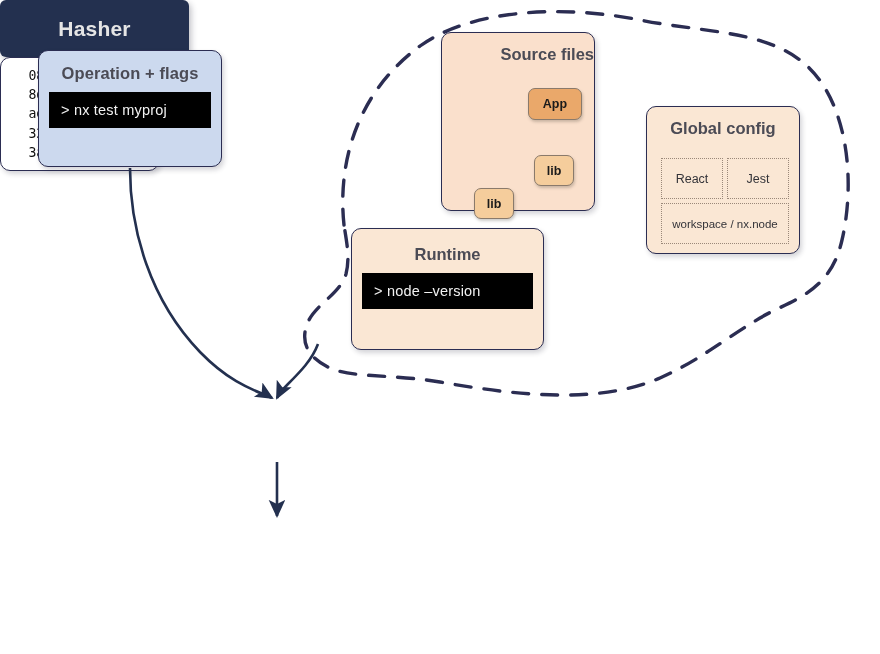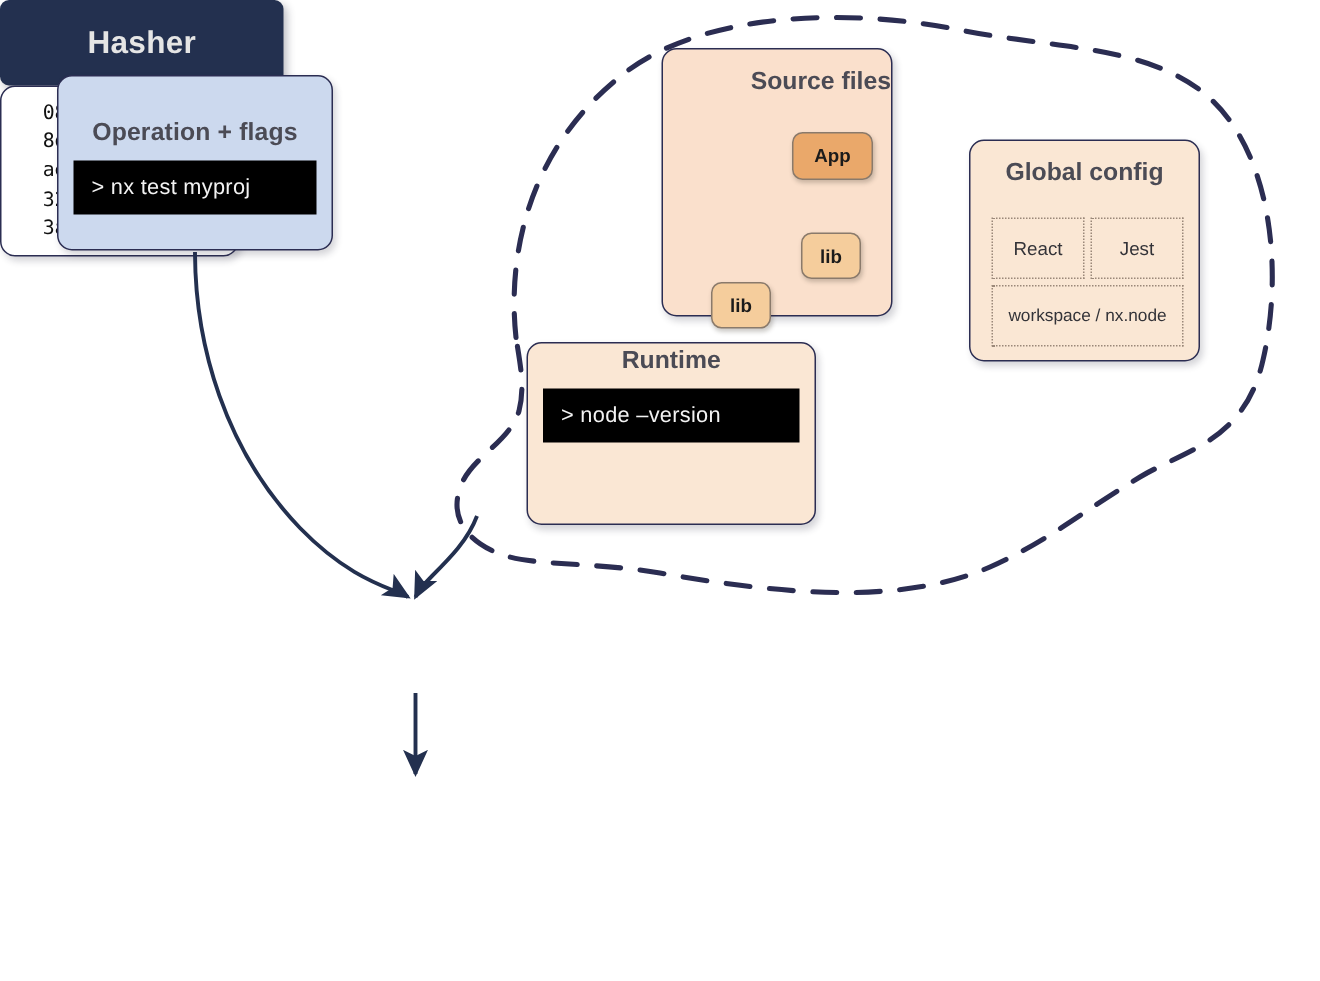--- a/index.html
+++ b/index.html
@@ -37,21 +37,21 @@
   #op-node {
     left: 38px; top: 50px; width: 184px; height: 117px;
     background: #ccd9ee;
     border-color: #2b2d52;
   }
   #op-title {
     text-align: center;
     font-size: 16.5px;
     color: #4b4b55;
     font-weight: 600;
-    padding-top: 28px;
+    padding-top: 13px;
     letter-spacing: .1px;
   }
   .term {
     background: #000000;
     margin: 9px 10px 0 10px;
     height: 36px;
     display: flex;
     align-items: center;
     padding-left: 12px;
     font-family: Liberation Sans, sans-serif;
@@ -84,21 +84,21 @@
     font-weight: bold;
     color: #1b1b1b;
     box-shadow: 1px 2px 3px rgba(60,50,40,0.25);
   }
   #src-app { left: 49px; top: 55px; width: 54px; height: 32px; background: #eaa86a; margin-left: 37px; }
   #src-lib1 { left: 92px; top: 122px; width: 40px; height: 31px; background: #f5cd9c; }
   #src-lib2 { left: 32px; top: 155px; width: 40px; height: 31px; background: #f5cd9c; }
 
   
   #cfg-node {
-    left: 646px; top: 93px; width: 154px; height: 148px;
+    left: 646px; top: 106px; width: 154px; height: 148px;
     background: #fae7d4;
   }
   #cfg-title {
     text-align: center;
     font-size: 16.5px;
     color: #4b4b55;
     font-weight: 600;
     padding-top: 12px;
   }
   .dotbox {
@@ -118,21 +118,21 @@
   
   #rt-node {
     left: 351px; top: 228px; width: 193px; height: 122px;
     background: #fae7d4;
   }
   #rt-title {
     text-align: center;
     font-size: 16.5px;
     color: #4b4b55;
     font-weight: 600;
-    padding-top: 2px;
+    padding-top: 16px;
   }
 
   
   #hasher-node {
     left: 182px; top: 404px; width: 189px; height: 57px;
     background: #23304f;
     border: none;
     border-radius: 6px;
     display: flex;
     align-items: center;

